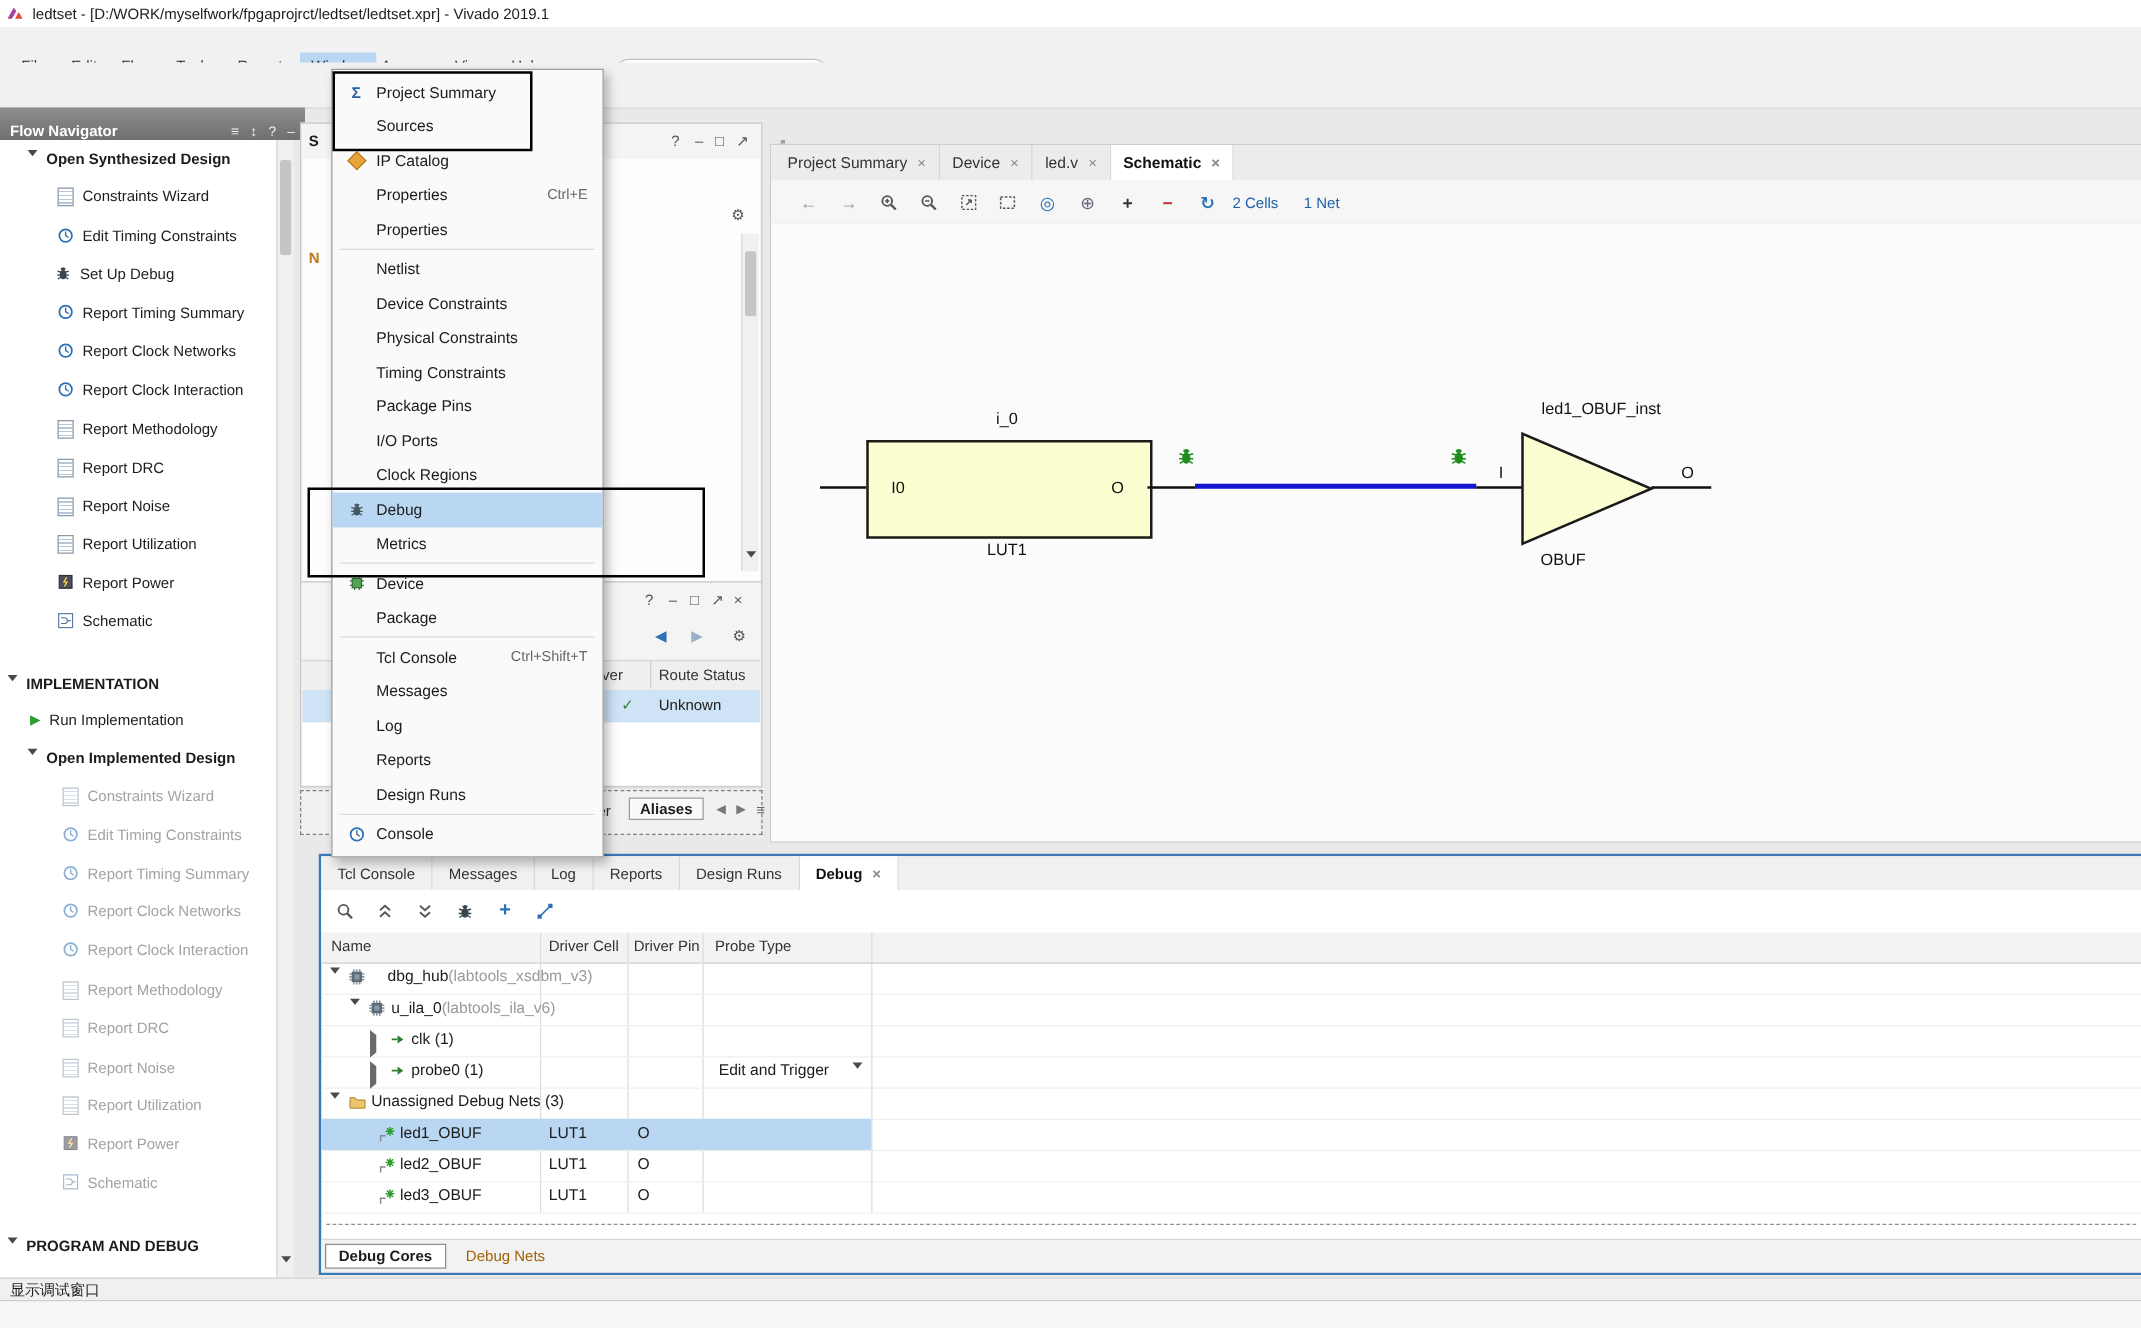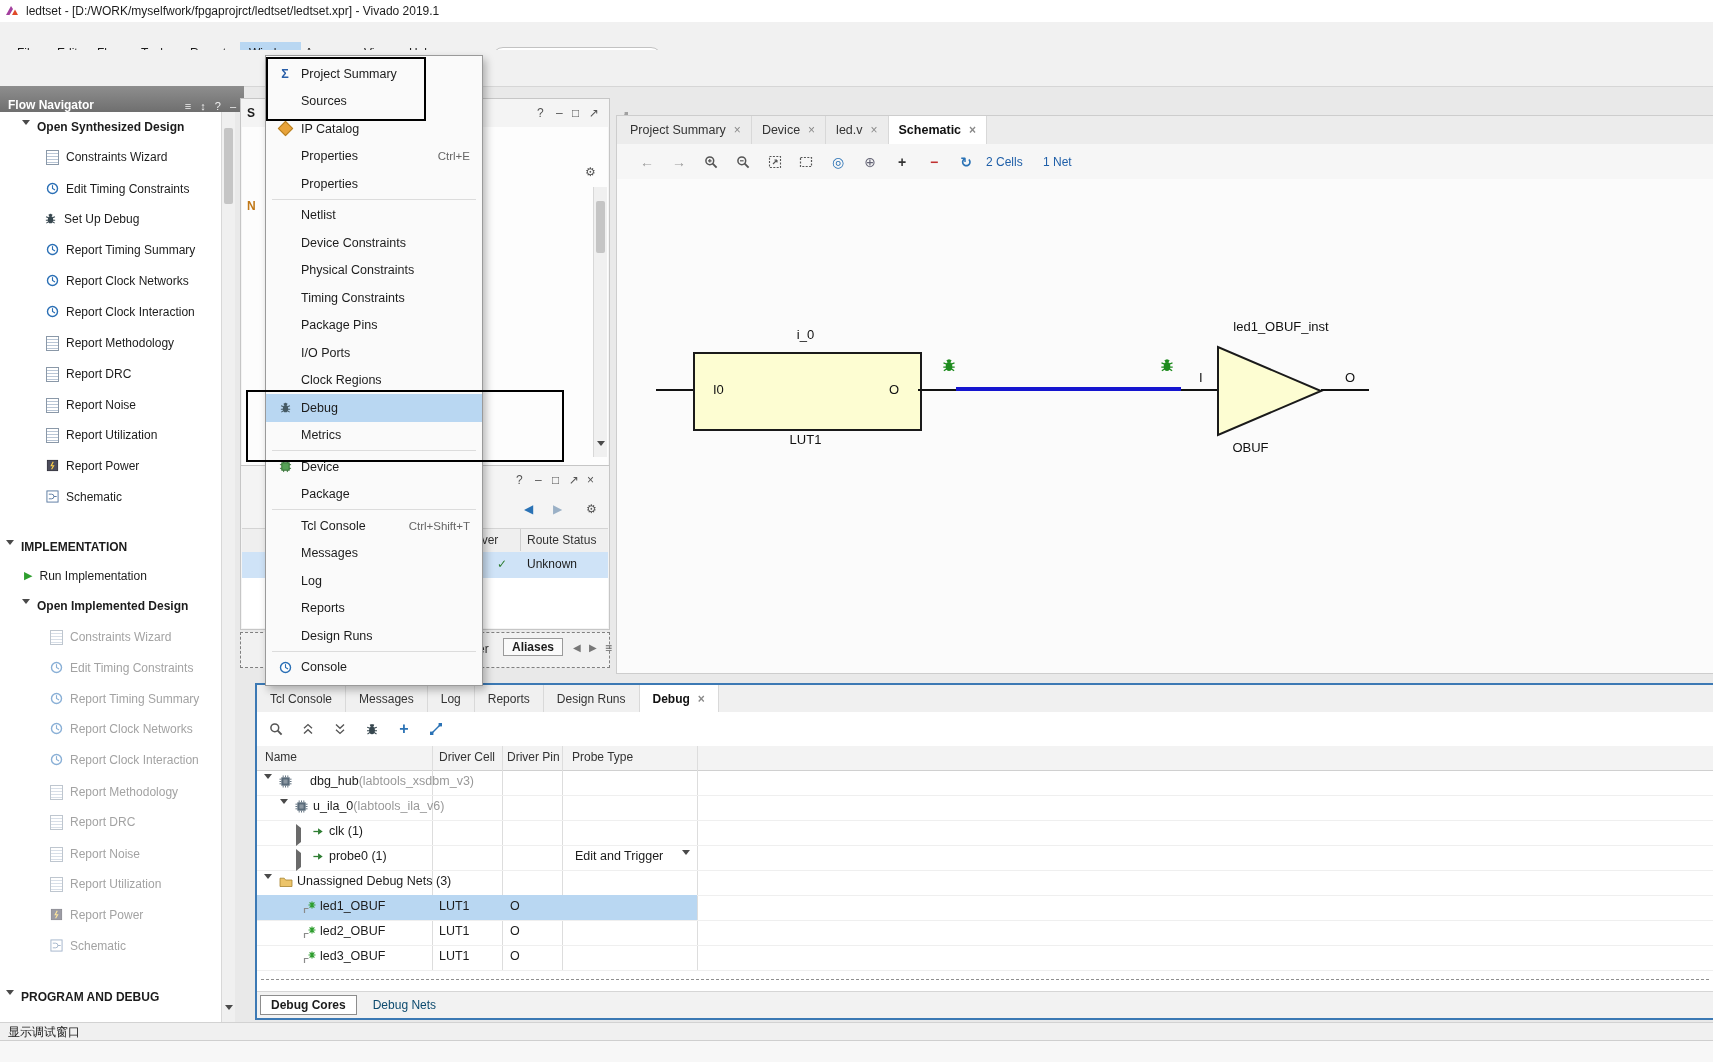--- a/index.html
+++ b/index.html
@@ -59,21 +59,21 @@
   .hc{position:absolute;top:4px}
   .colline{position:absolute;width:1px;background:#dddddd;top:61px;height:224px}
   .dprow{position:absolute;left:0;right:0;height:25px;border-bottom:1px solid #efefef;font-size:12.5px}
   .rc{position:absolute;top:4px;white-space:nowrap;z-index:1}
   .ricon{position:absolute;top:5px;z-index:1}
   .suffix{color:#999}
   .hl{position:absolute;left:0;top:0;bottom:0;width:440px;background:#b9d7f2}
   .dp-dash{position:absolute;left:4px;right:6px;top:294px;border-top:1px dashed #8f8f8f}
   .dp-bot{position:absolute;left:0;right:0;bottom:0;height:26px;background:#f2f2f2;border-top:1px solid #d6d6d6;display:flex;align-items:center;gap:6px;padding-left:3px;font-size:12px}
   .bt1{border:1px solid #8d8d8d;background:#fff;font-weight:700;padding:2px 10px}
-  .bt2{padding:2px 10px;color:#0c4a6e}
+  .bt2{padding:2px 10px;color:#a16207}
   .status{left:0;top:1022px;width:100%;height:18px;background:#f0f0f0;border-top:1px solid #d2d2d2;display:flex;align-items:center;padding-left:8px;font-size:12px}
   .taskbar{left:0;top:1040px;width:100%;height:22px;background:#f7f7f7;border-top:1px solid #cfcfcf}
 </style>
 </head>
 <body>
 
 <div id="root">
 
 <svg width="0" height="0" style="position:absolute">
 <defs>

